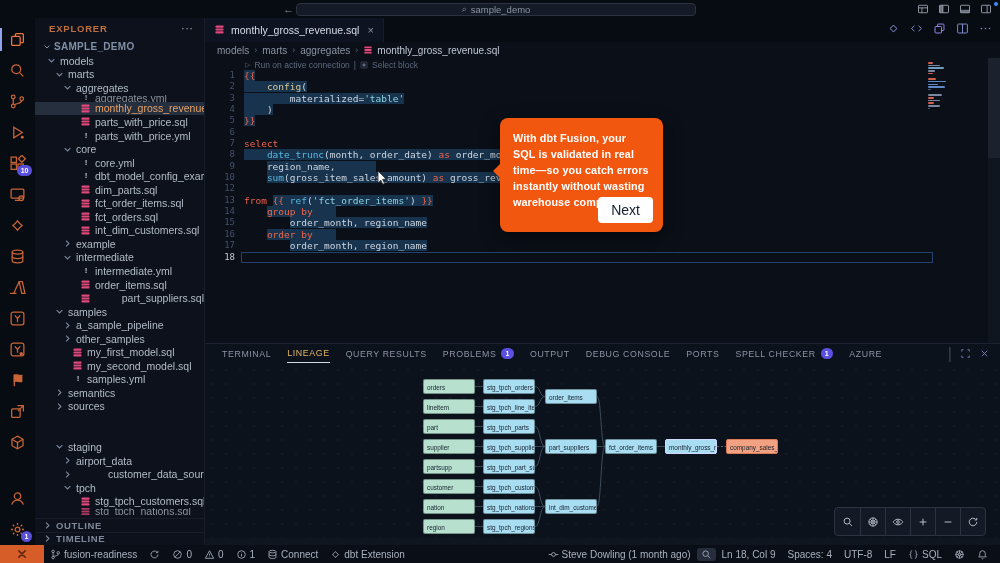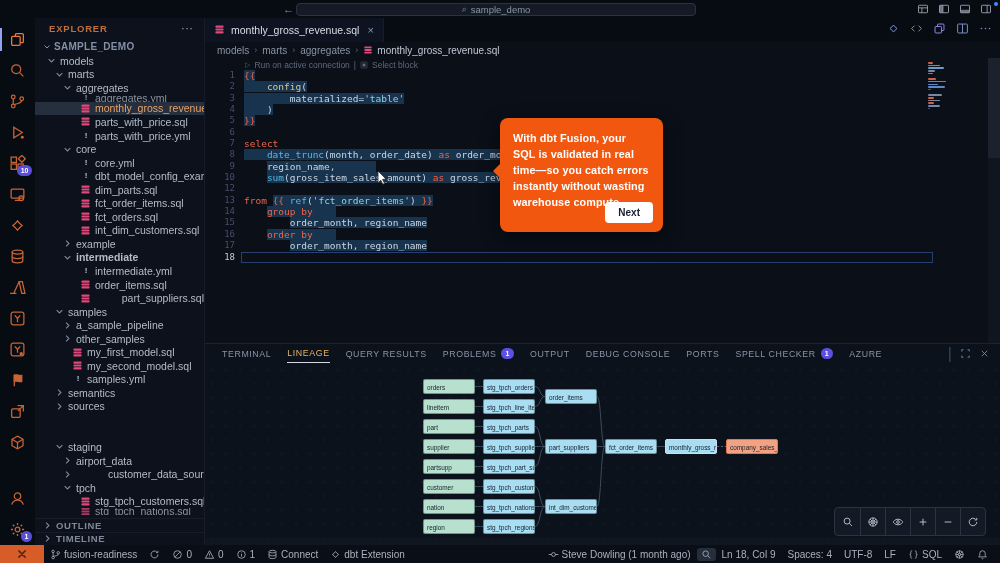--- a/index.html
+++ b/index.html
@@ -62,21 +62,21 @@
 
   .minimap{position:absolute;left:723px;top:4px;width:20px;}
   .minimap .mbar{height:1.6px;margin-bottom:1.1px;border-radius:1px;}
   .scrolltrack{position:absolute;left:783px;top:0;width:12px;height:287px;background:rgba(130,150,180,.05);}
   .scrollthumb{position:absolute;left:783px;top:0;width:12px;height:100px;background:rgba(130,150,180,.10);}
 
   
   .tooltip{position:absolute;left:295px;top:60px;width:163px;height:114px;background:#f2570f;border-radius:8px;box-shadow:0 6px 18px rgba(0,0,0,.5);color:#fff;padding:12px 12px 10px 13px;z-index:5;font-family:"Liberation Sans",sans-serif;}
   .tooltip::before{content:"";position:absolute;left:-7px;top:46px;border:7px solid transparent;border-right-color:#f2570f;border-left:none;}
   .tooltip .tx{font-size:10.8px;line-height:16px;font-weight:bold;letter-spacing:.1px;}
-  .tooltip .btn{position:absolute;right:10px;bottom:9px;background:#fff;color:#15202e;font-size:10px;font-weight:bold;padding:5px 13px;border-radius:4px;border:none;}
+  .tooltip .btn{position:absolute;right:10px;bottom:9px;background:#fff;color:#15202e;font-size:14px;font-weight:normal;padding:5px 13px;border-radius:4px;border:none;}
   .cursor-ptr{position:absolute;z-index:6;}
 
   
   .panel{flex:0 0 202px;background:#0c121c;border-top:1px solid #1b2330;display:flex;flex-direction:column;position:relative;}
   .ptabs{height:19px;display:flex;align-items:center;gap:16px;padding-left:17px;flex:0 0 19px;position:relative;}
   .ptab{font-size:8.8px;letter-spacing:.6px;color:#8a94a4;display:flex;align-items:center;gap:5px;height:100%;}
   .ptab.active{color:#e3b564;border-bottom:1px solid #d5dae2;}
   .pbadge{background:#5b50e0;color:#fff;font-size:7px;line-height:1;padding:2px 4px;border-radius:999px;font-weight:bold;}
   .ptab-icons{position:absolute;right:10px;top:0;height:19px;display:flex;align-items:center;gap:8px;color:#7d8fd0;}
   .lineage{flex:1;position:relative;background:#0c121c;background-image:radial-gradient(rgba(70,90,120,.10) 1px,transparent 1px);background-size:14px 14px;}
@@ -394,21 +394,21 @@
             <span class="lbl">int_dim_customers.sql</span>
           </div>
           <div class="trow" style="padding-left: 28px;">
             <span class="chev">
               <svg width="9" height="9" viewBox="0 0 16 16" fill="none" stroke="#7c89a0" stroke-width="2">
                 <path d="M5.5 3l5 5-5 5"></path>
               </svg>
             </span>
             <span class="lbl">example</span>
           </div>
-          <div class="trow" style="padding-left: 28px; font-weight: bold;">
+          <div class="trow" style="padding-left: 28px;">
             <span class="chev">
               <svg width="9" height="9" viewBox="0 0 16 16" fill="none" stroke="#7c89a0" stroke-width="2">
                 <path d="M3 5.5l5 5 5-5"></path>
               </svg>
             </span>
             <span class="lbl">intermediate</span>
           </div>
           <div class="trow" style="padding-left: 36px;">
             <span class="chev" style="margin-left: 10px;">
               <span style="display:inline-block;width:10px;text-align:center;color:#b8c2d0;font-weight:bold;font-size:8px;line-height:1;">!</span>

